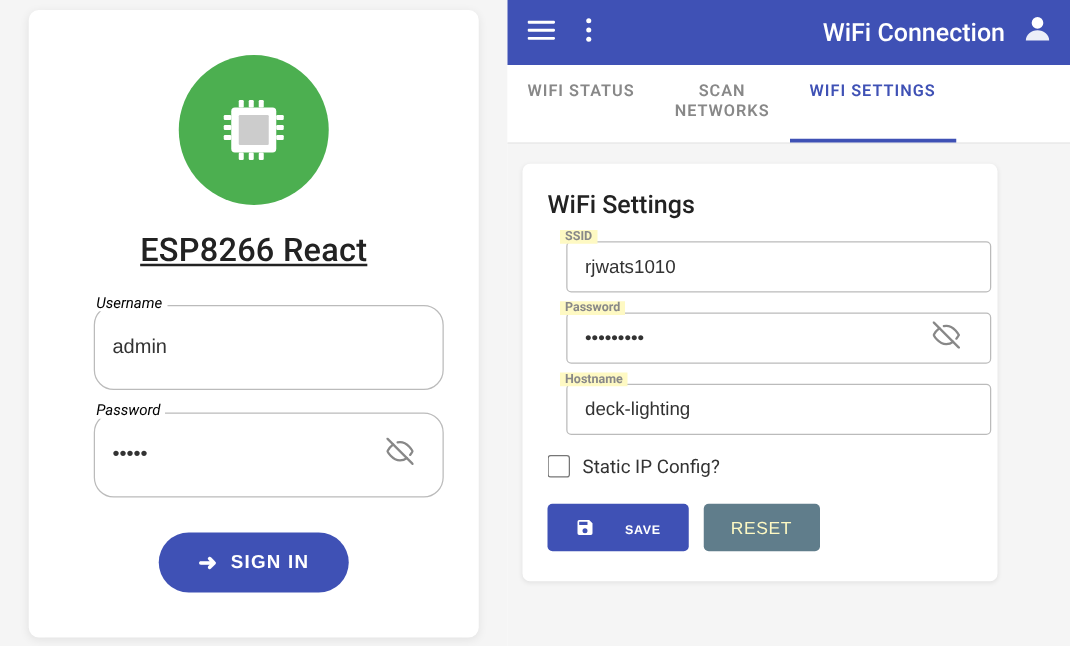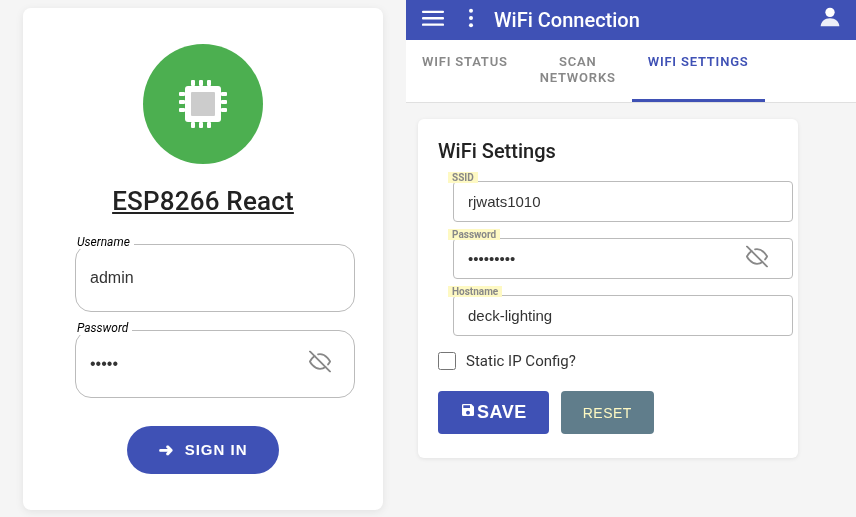--- a/index.html
+++ b/index.html
@@ -116,25 +116,26 @@
     .right-panel {
       flex: 1;
       display: flex;
       flex-direction: column;
       height: 517px;
       background: #fff;
     }
     .app-bar {
       background: #3f51b5;
       color: #fff;
-      height: 40px;
+      height: 52px;
       display: flex;
       align-items: center;
       padding: 0 8px;
       gap: 8px;
+      text-align: right;
     }
     .menu-icon-btn {
       background: none;
       border: none;
       color: #fff;
       font-size: 22px;
       cursor: pointer;
       padding: 6px 8px;
       line-height: 1;
     }
@@ -257,27 +258,27 @@
     .action-btns {
       display: flex;
       gap: 12px;
     }
     .save-btn {
       background: #3f51b5;
       color: #fff;
       border: none;
       border-radius: 4px;
       padding: 11px 22px;
-      font-size: 18px;
+      font-size: 10px;
       font-weight: 600;
       cursor: pointer;
       letter-spacing: 0.5px;
       display: flex;
-      align-items: flex-start;
-      gap: 1px;
+      align-items: flex-end;
+      gap: 24px;
       text-transform: uppercase;
     }
     .reset-btn {
       background: #607d8b;
       color: #fef9c3;
       border: none;
       border-radius: 4px;
       padding: 11px 22px;
       font-size: 14px;
       font-weight: 400;

